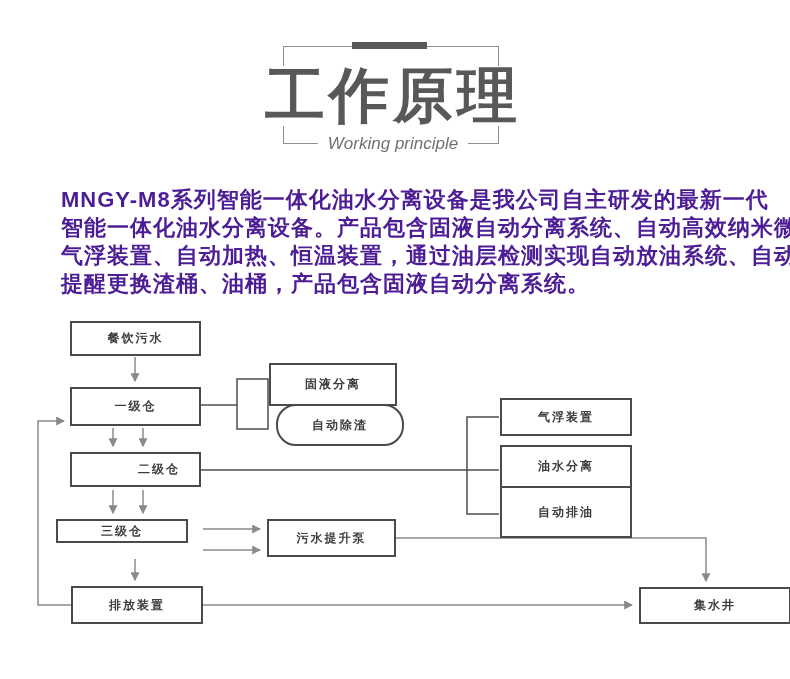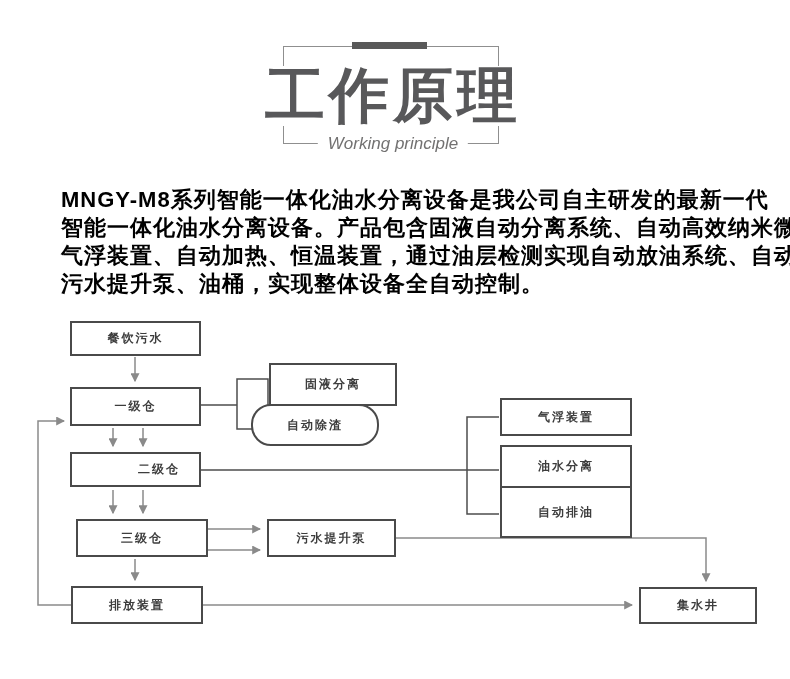--- a/index.html
+++ b/index.html
@@ -26,61 +26,61 @@
   }
   .page-subtitle {
     position:absolute; left:393px; top:130px; transform:translateX(-50%);
     font-style:italic; font-size:17px; line-height:20px; color:#727171;
     background:#ffffff; padding:0 10px; white-space:nowrap;
   }
 
   
   .intro {
     position:absolute; left:61px; top:182px; width:700px;
-    color:#000000; font-weight:700; font-size:22px; line-height:28px;
+    color:#4c1d95; font-weight:700; font-size:22px; line-height:28px;
     letter-spacing:1px;
   }
   .intro-line { white-space:nowrap; }
 
   
   .connectors { position:absolute; left:0; top:0; width:790px; height:679px; }
   .node {
     position:absolute; background:#ffffff; border:2px solid #4a4a4a;
     display:flex; align-items:center; justify-content:center;
     font-size:12px; font-weight:600; letter-spacing:2px; color:#3d3d3d;
     white-space:nowrap;
   }
   .n-inflow    { left:70px;  top:317px; width:131px; height:35px; }
   .n-stage1    { left:70px;  top:383px; width:131px; height:39px; }
   .n-solid     { left:269px; top:359px; width:128px; height:43px; }
-  .n-deslag    { left:251px; top:400px; width:128px; height:42px;border-radius:20px; }
+  .n-deslag    { left:276px; top:400px; width:128px; height:42px;border-radius:20px; }
   .n-stage2    { left:70px;  top:448px; width:131px; height:35px;padding-left:47px; }
   .n-airflo    { left:500px; top:394px; width:132px; height:38px; }
   .n-oilwater  { left:500px; top:441px; width:132px; height:43px; }
   .n-oildisch  { left:500px; top:482px; width:132px; height:52px; }
-  .n-stage3    { left:76px;  top:515px; width:132px; height:38px; }
+  .n-stage3    { left:56px;  top:515px; width:132px; height:24px; }
   .n-pump      { left:267px; top:515px; width:129px; height:38px; }
   .n-discharge { left:71px;  top:582px; width:132px; height:38px; }
-  .n-well      { left:639px; top:583px; width:118px; height:37px; }
+  .n-well      { left:639px; top:583px; width:152px; height:37px; }
 </style>
 </head>
 <body>
 
 <div class="page">
 
   <div class="title-frame"></div>
   <div class="title-top-bar"></div>
   <h1 class="page-title">工作原理</h1>
   <div class="page-subtitle">Working principle</div>
 
   <div class="intro">
     <div class="intro-line">MNGY-M8系列智能一体化油水分离设备是我公司自主研发的最新一代</div>
     <div class="intro-line">智能一体化油水分离设备。产品包含固液自动分离系统、自动高效纳米微</div>
     <div class="intro-line">气浮装置、自动加热、恒温装置，通过油层检测实现自动放油系统、自动</div>
-    <div class="intro-line">污水提升泵、油桶，实现整体设备全自动控制。</div>
+    <div class="intro-line">提醒更换渣桶、油桶，产品包含固液自动分离系统。</div>
   </div>
 
   <svg class="connectors" viewBox="0 0 790 679" xmlns="http://www.w3.org/2000/svg">
     <defs>
       <marker id="ah" markerWidth="6" markerHeight="6" refX="5.2" refY="3" orient="auto" markerUnits="strokeWidth">
         <path d="M0,0 L6,3 L0,6 Z" fill="#8a8a8a"></path>
       </marker>
     </defs>
 
     <g stroke="#4d4d4d" stroke-width="1.5" fill="none">

